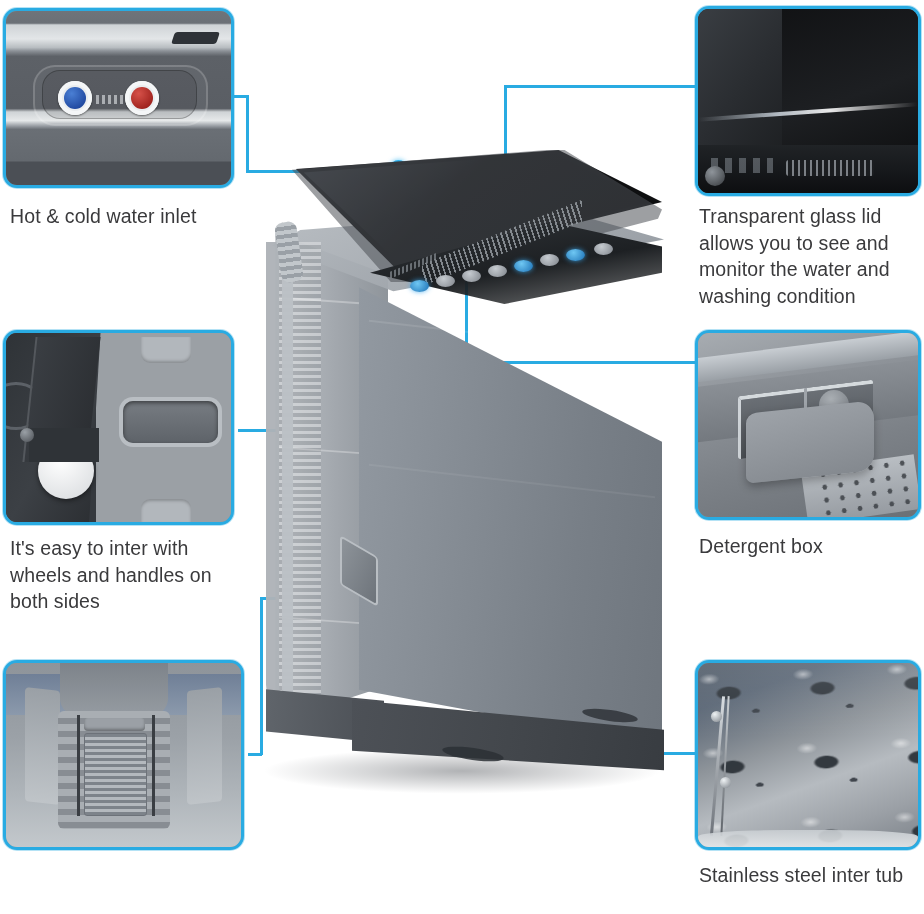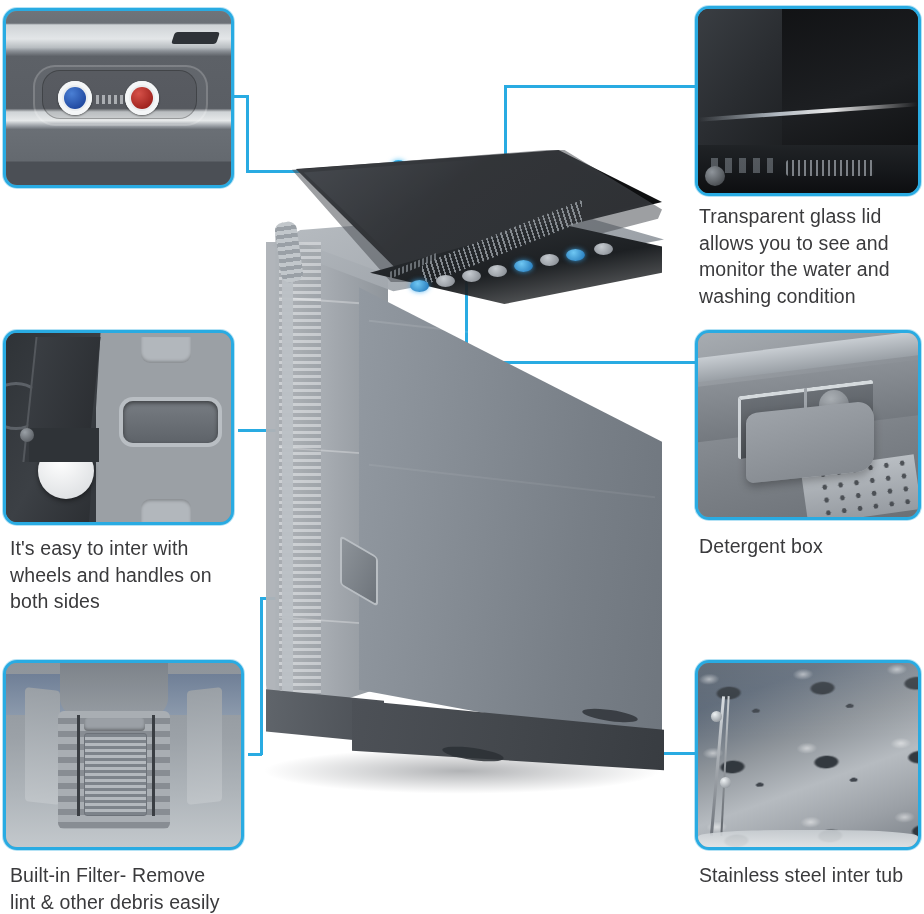--- a/index.html
+++ b/index.html
@@ -318,20 +318,21 @@
       <div class="p1-inner"></div>
       <div class="valve cold">
           <i></i>
         </div>
       <div class="p1-text"></div>
       <div class="valve hot">
           <i></i>
         </div>
     </div>
   </div>
+  <div class="caption" style="left:10px;top:203px;width:240px;">Hot &amp; cold water inlet</div>
 
   <div class="panel" style="left:695px;top:6px;width:226px;height:190px;">
     <div class="ph">
       <div class="p2-bg"></div>
       <div class="p2-a"></div>
       <div class="p2-b"></div>
       <div class="p2-streak"></div>
       <div class="p2-base"></div>
       <div class="p2-vent"></div>
       <div class="p2-btnrow"></div>
@@ -383,22 +384,20 @@
       <div class="p5-drum"></div>
       <div class="p5-sideL"></div>
       <div class="p5-sideR"></div>
       <div class="p5-col"></div>
       <div class="p5-slotL"></div>
       <div class="p5-slotR"></div>
       <div class="p5-cap"></div>
       <div class="p5-mesh"></div>
     </div>
   </div>
-  <div class="caption" style="left:10px;top:862px;width:260px;">Built-in Filter- Remove
-lint &amp; other debris easily</div>
 
   <div class="panel" style="left:695px;top:660px;width:226px;height:190px;">
     <div class="ph">
       <div class="p6-bg"></div>
       <div class="p6-holes"></div>
       <div class="p6-shine"></div>
       <div class="p6-wire"></div>
       <div class="p6-wire2"></div>
       <div class="p6-bead" style="left:6%;top:26%;"></div>
       <div class="p6-bead" style="left:10%;top:62%;"></div>

